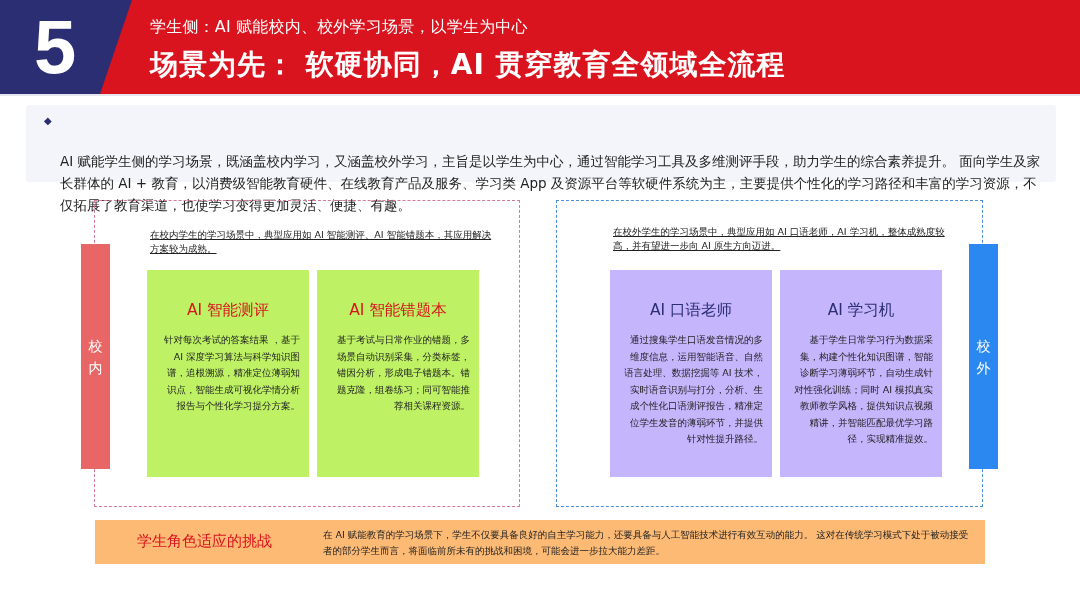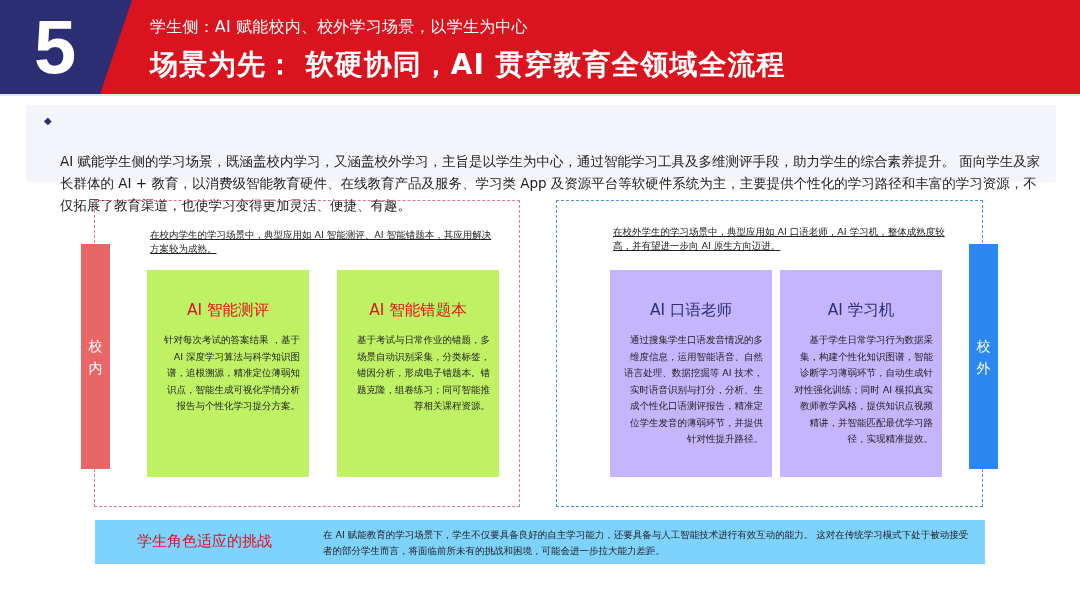--- a/index.html
+++ b/index.html
@@ -30,21 +30,21 @@
     .tag-out { left: 969px; top: 244px; background: #2b88f0; }
 
     .card { position: absolute; width: 162px; height: 207px; }
     .card-red { background: #bef264; padding-left: 28px; }
     .card-blue { background: #c4b5fd; }
     .card-title { position: absolute; left: 0; width: 100%; top: 30px; text-align: center; font-size: 15.5px; }
     .card-red .card-title { color: #d9141e; }
     .card-blue .card-title { color: #2c2e74; }
     .card-body { position: absolute; left: 13px; top: 62px; width: 140px; font-size: 9.5px; line-height: 16.5px; color: #222; text-align: right; }
 
-    .challenge { position: absolute; left: 95px; top: 520px; width: 890px; height: 44px; background: #7dd3fc; }
+    .challenge { position: absolute; left: 95px; top: 520px; width: 890px; height: 44px; background: #fdba74; }
     .challenge-title { position: absolute; left: 42px; top: 12px; font-size: 15px; color: #d9141e; }
     .challenge-text { position: absolute; left: 228px; top: 7px; width: 650px; font-size: 9.5px; line-height: 16px; color: #222; }
   </style>
 </head>
 <body>
 
 <div class="header">
   <div class="header-num-bg"></div>
   <div class="header-num">5</div>
   <div class="header-sub">学生侧：AI 赋能校内、校外学习场景，以学生为中心</div>
@@ -56,21 +56,21 @@
   <span class="intro-bullet">◆</span>
   <div class="intro-text">AI 赋能学生侧的学习场景，既涵盖校内学习，又涵盖校外学习，主旨是以学生为中心，通过智能学习工具及多维测评手段，助力学生的综合素养提升。 面向学生及家长群体的 AI + 教育，以消费级智能教育硬件、在线教育产品及服务、学习类 App 及资源平台等软硬件系统为主，主要提供个性化的学习路径和丰富的学习资源，不仅拓展了教育渠道，也使学习变得更加灵活、便捷、有趣。</div>
 </div>
 
 <div class="box box-in">
   <div class="box-desc" style="left:55px; top:27px; width:345px;">在校内学生的学习场景中，典型应用如 AI 智能测评、AI 智能错题本，其应用解决方案较为成熟。</div>
   <div class="card card-red" style="left:52px; top:69px;">
     <div class="card-title">AI 智能测评</div>
     <div class="card-body">针对每次考试的答案结果 ，基于 AI  深度学习算法与科学知识图谱，追根溯源，精准定位薄弱知识点，智能生成可视化学情分析报告与个性化学习提分方案。</div>
   </div>
-  <div class="card card-red" style="left:222px; top:69px;margin-left:20px;">
+  <div class="card card-red" style="left:222px; top:69px;">
     <div class="card-title">AI 智能错题本</div>
     <div class="card-body">基于考试与日常作业的错题，多场景自动识别采集，分类标签，错因分析，形成电子错题本。错题克隆，组卷练习；同可智能推荐相关课程资源。</div>
   </div>
 </div>
 <div class="side-tag tag-in">
   <span>校</span>
   <span>内</span>
 </div>
 
 <div class="box box-out">

